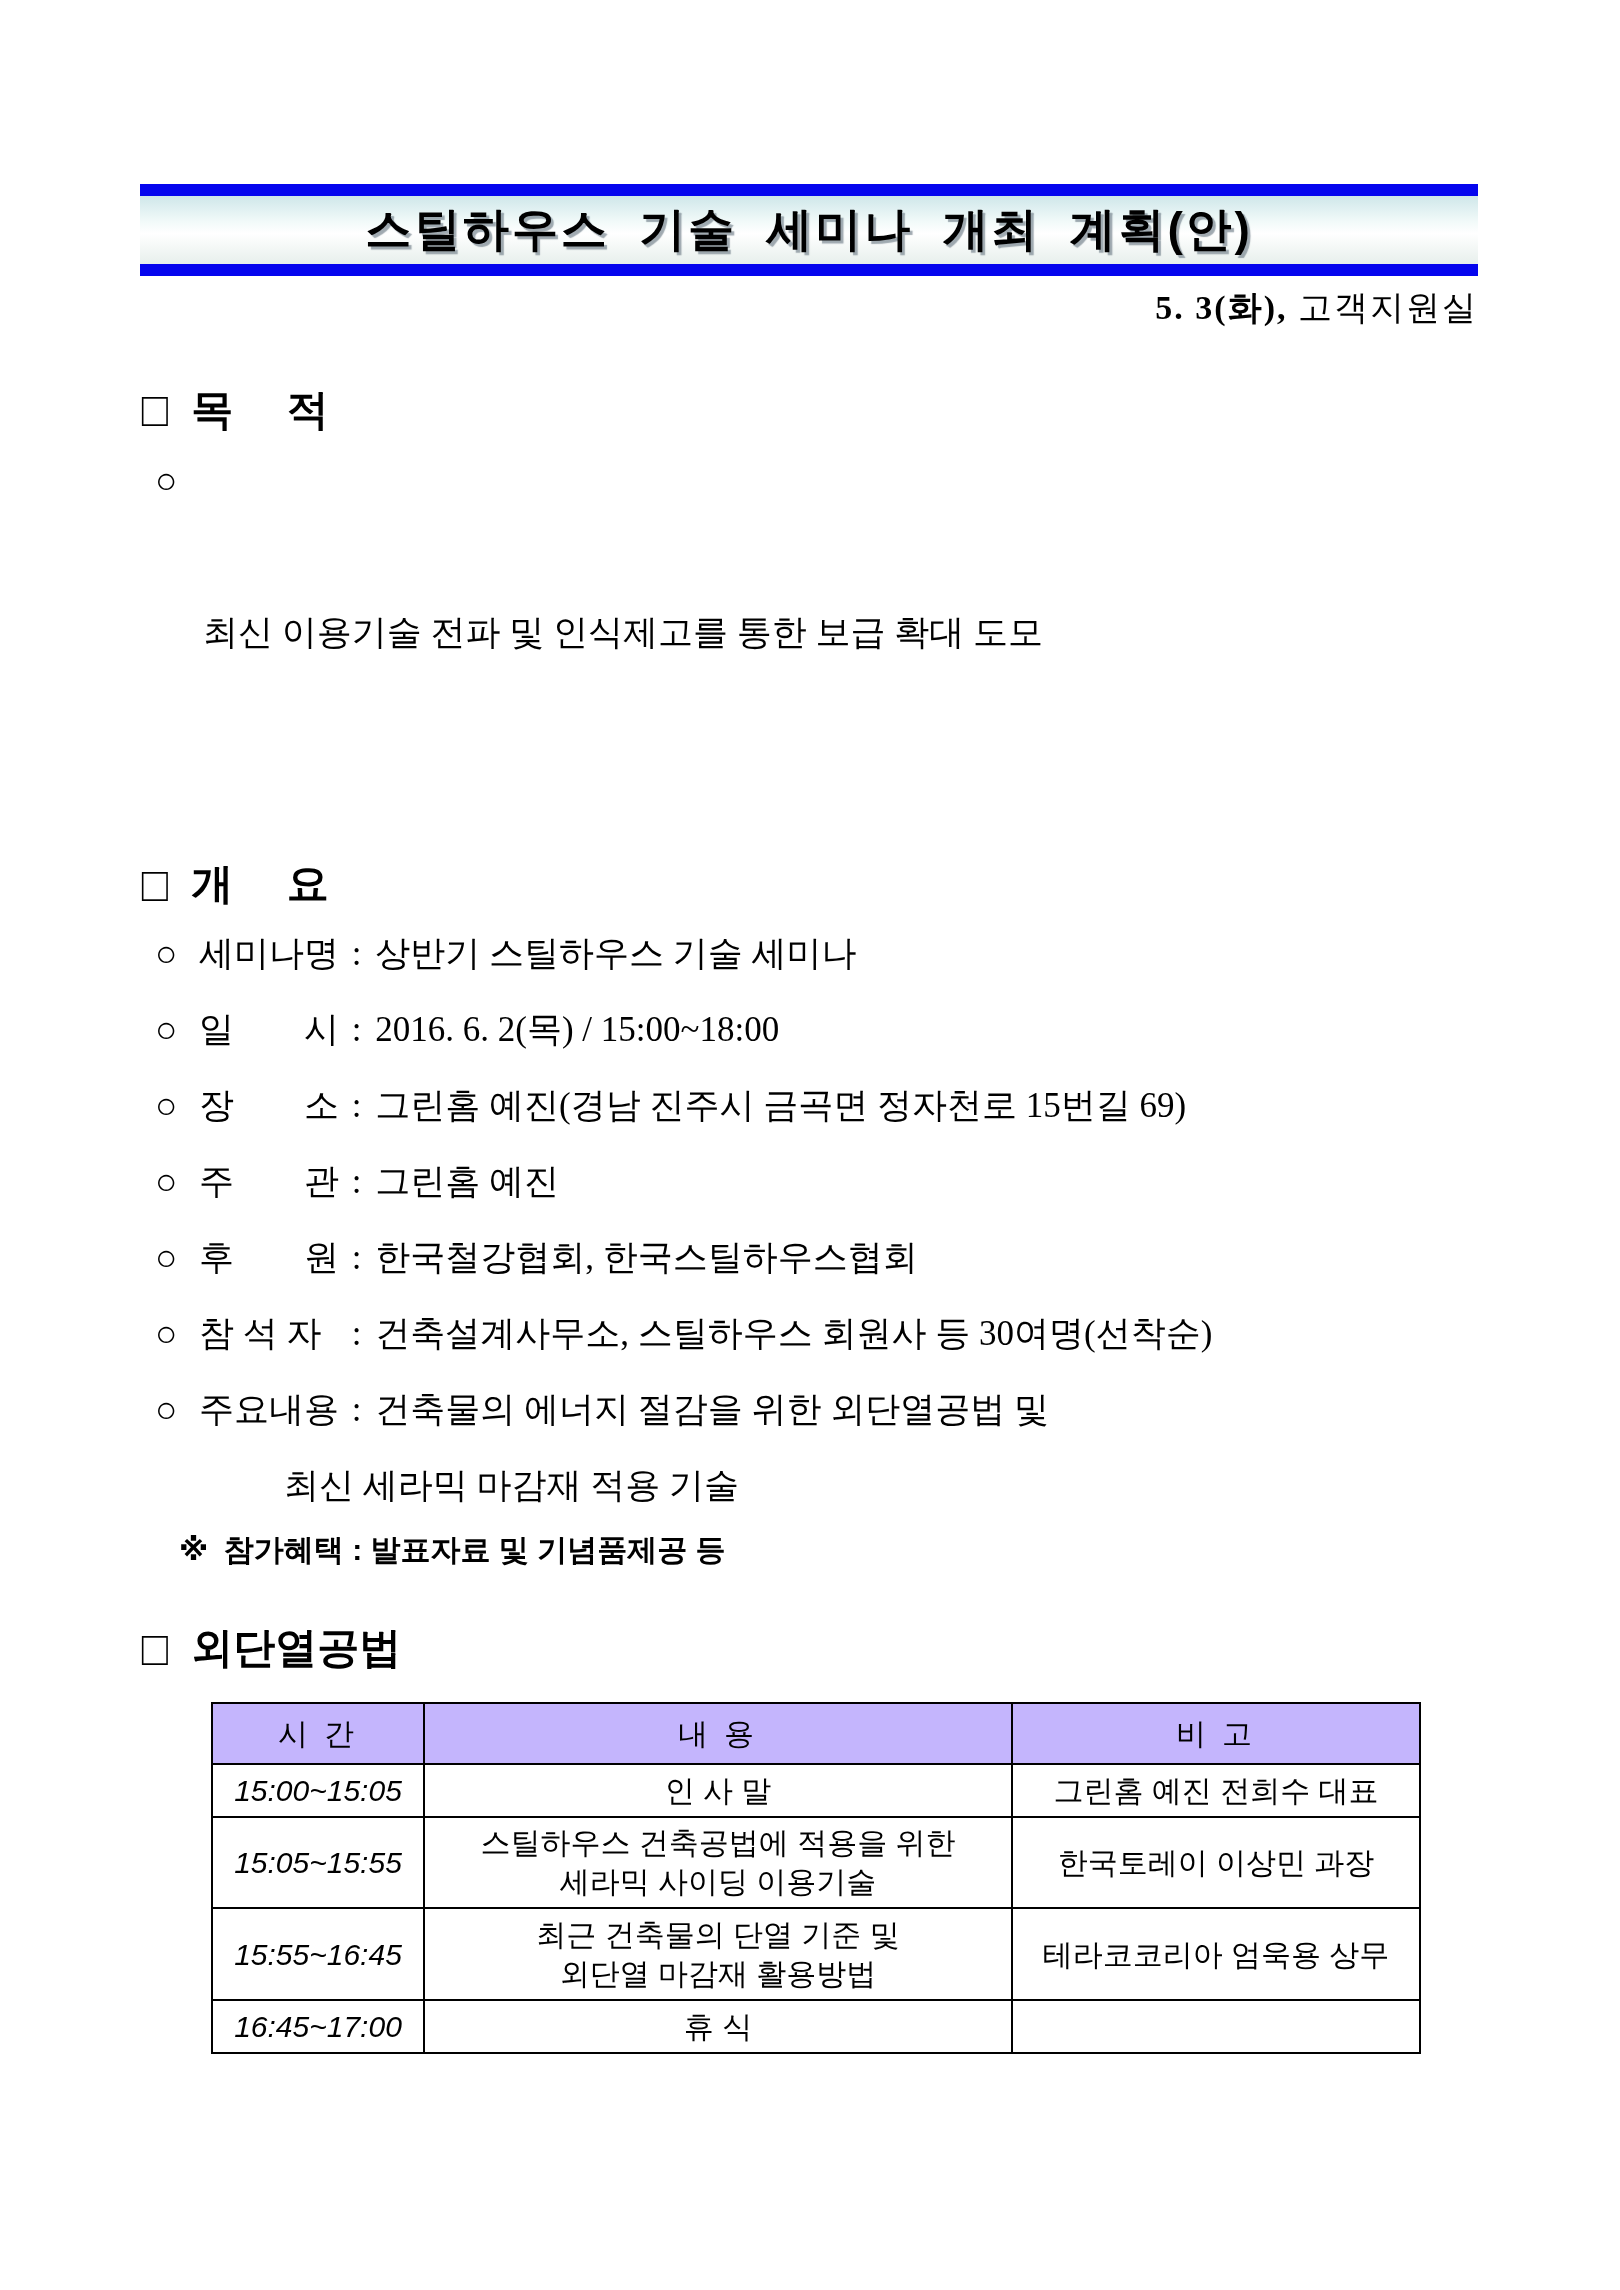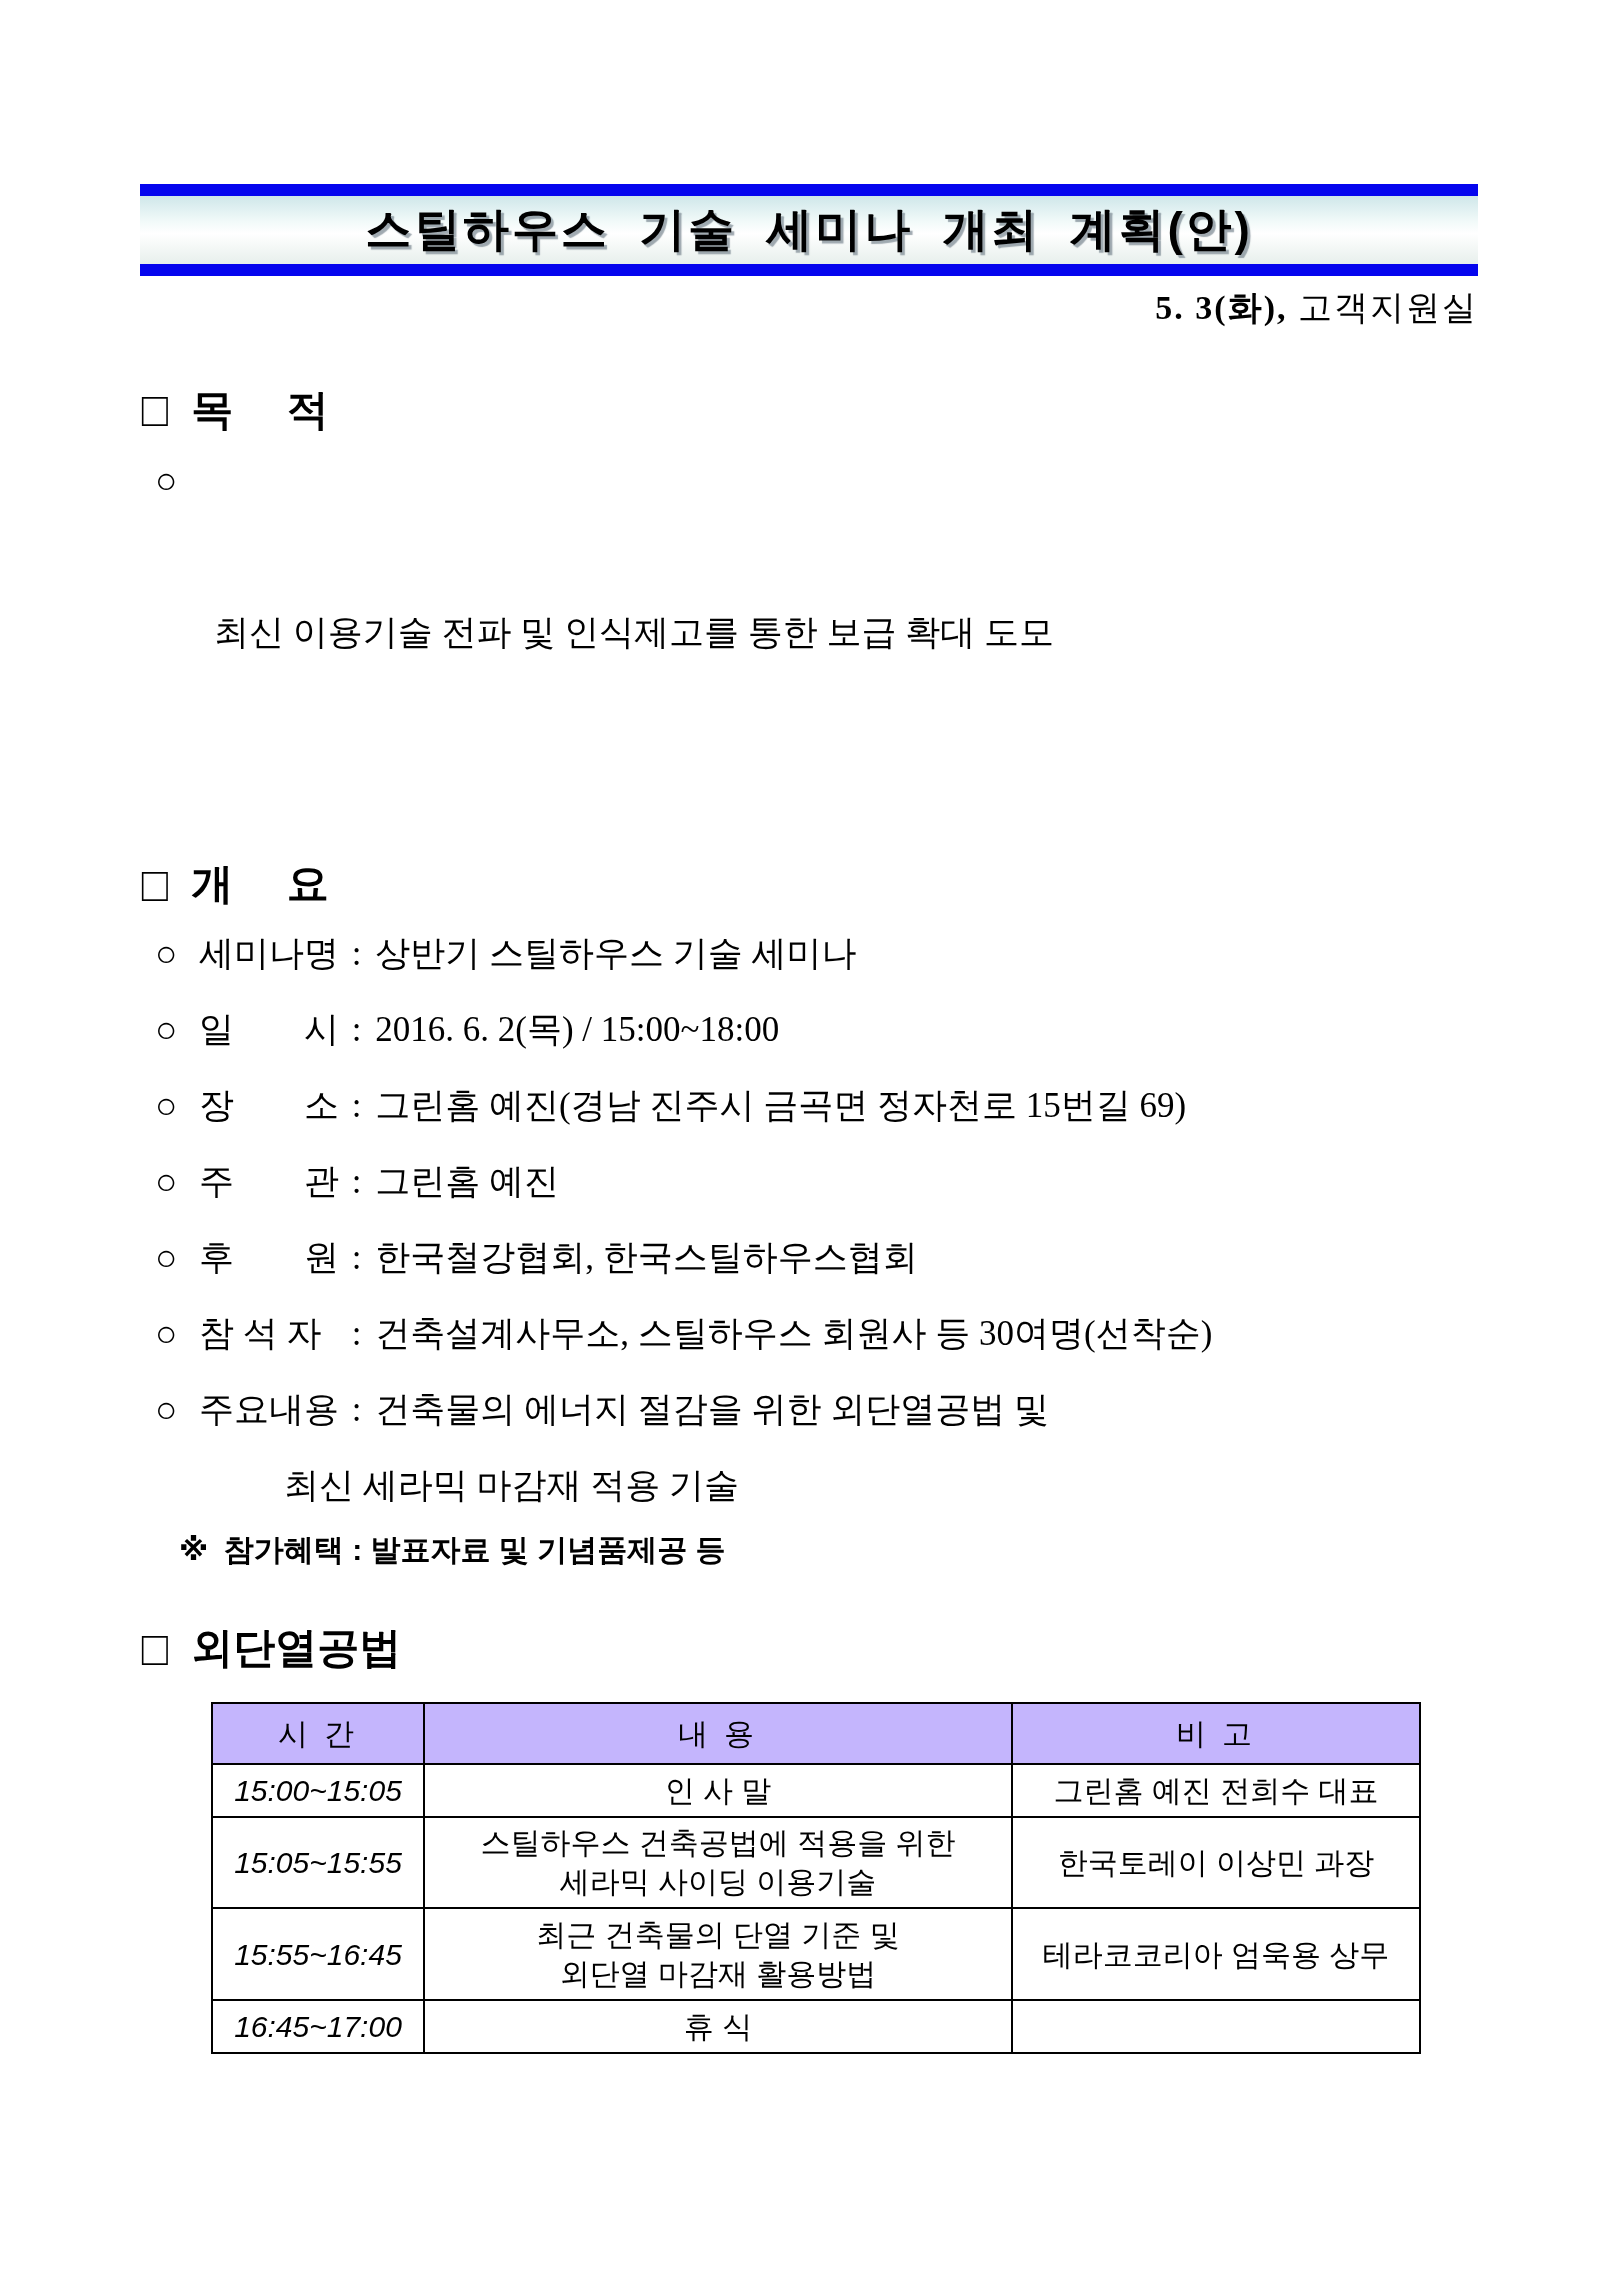--- a/index.html
+++ b/index.html
@@ -50,21 +50,21 @@
   .o-item {
     margin-left: 155px; display: flex; gap: 21.6px;
     font-size: 35px; line-height: 76px; white-space: pre;
   }
   .purpose-body { margin-top: 5.9px; }
   .overview-body { margin-top: 3.9px; }
   .bullet { font-size: 37px; }
   .o-label { display: inline-block; width: 149px; }
   .o-colon { display: inline-block; margin: 0 13.7px 0 3.9px; }
   .o-value2 { margin-left: 284px; font-size: 35px; line-height: 76px; white-space: pre; }
-  .line2-indent { margin-left: 15px; }
+  .line2-indent { margin-left: 4px; }
 
   .note-line {
     margin: 5.9px 0 0 179px;
     font-family: "Liberation Sans", "DejaVu Sans", sans-serif;
     font-weight: 700; font-size: 30px; white-space: pre;
     display: flex; gap: 15.7px; align-items: baseline;
   }
 
   
   table.schedule {

